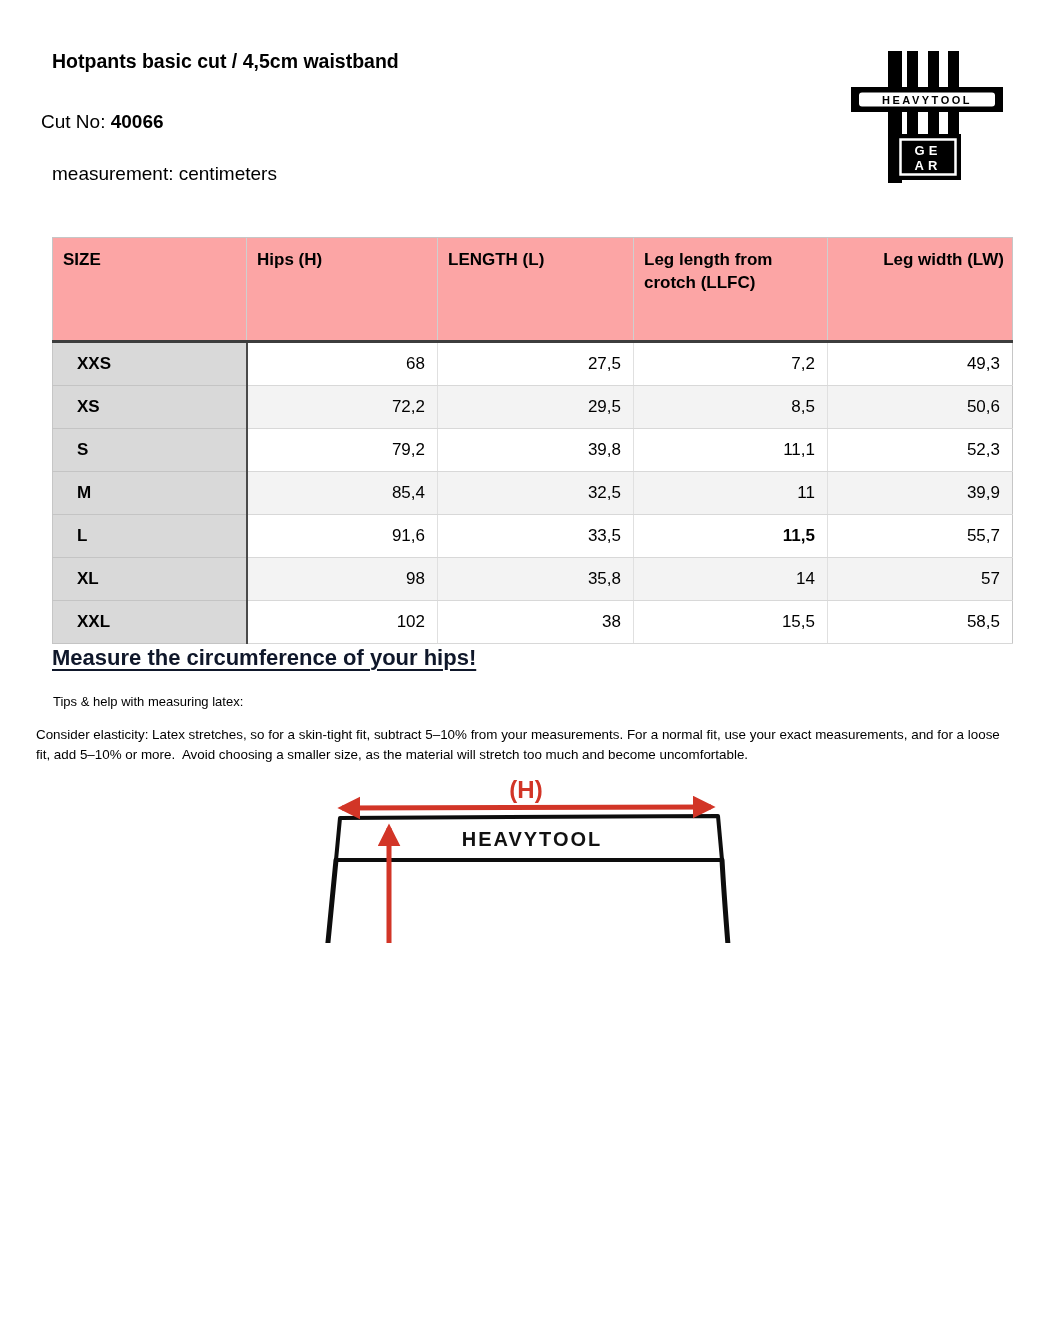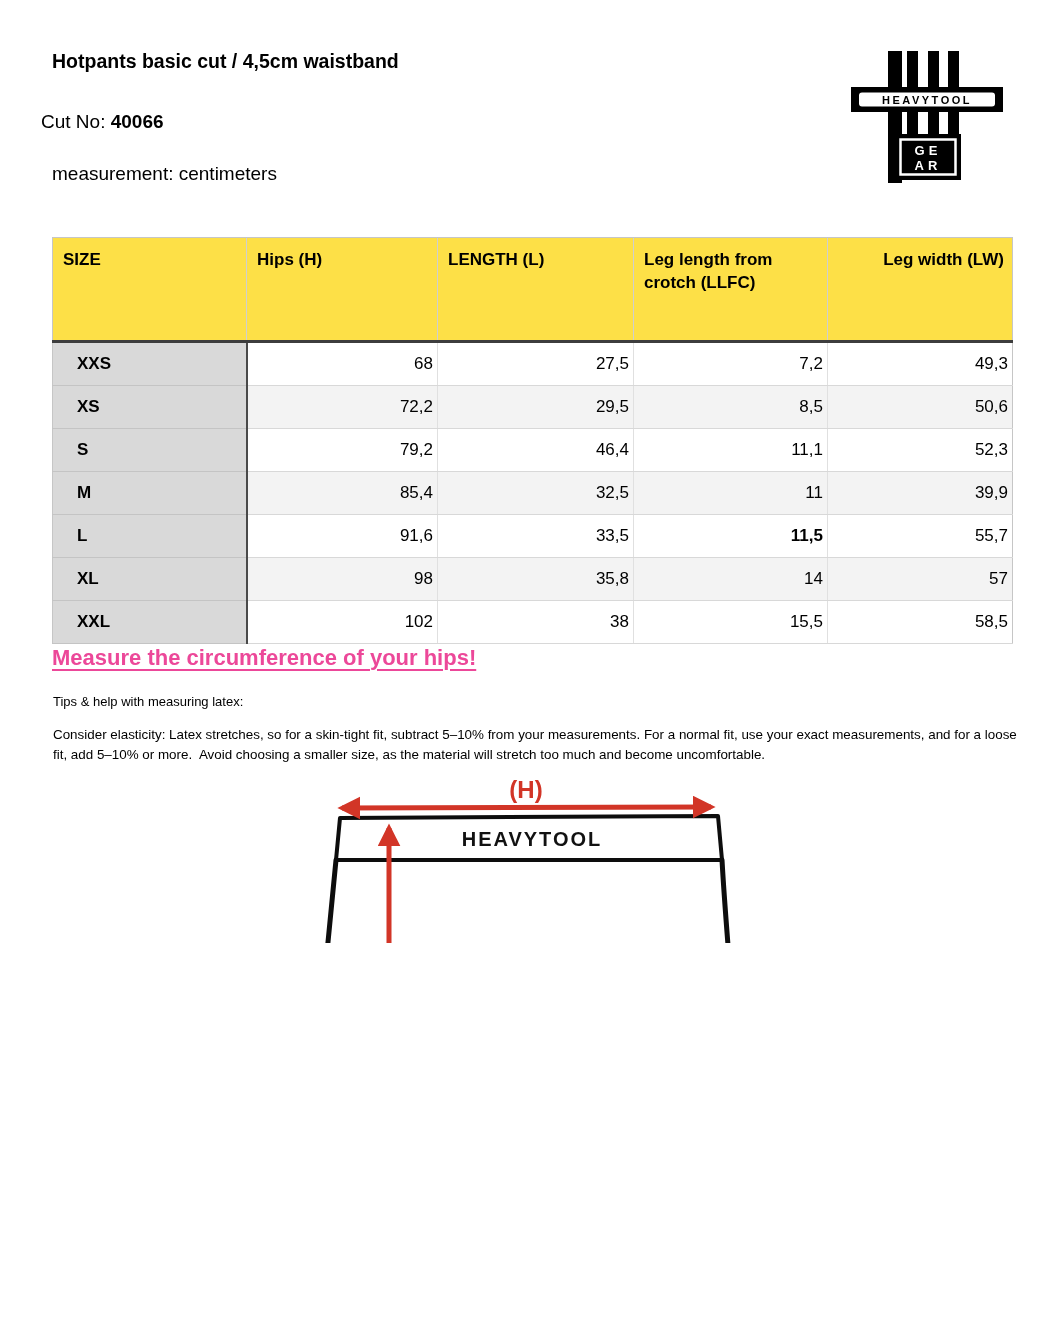--- a/index.html
+++ b/index.html
@@ -13,46 +13,46 @@
   .cutno b{font-weight:bold;}
   .meas{position:absolute;left:52px;top:163px;font-size:19px;font-weight:normal;margin:0;}
   
   .logo{position:absolute;left:843px;top:38px;width:160px;height:150px;}
   
   .sizetable{
     position:absolute;left:52px;top:237px;width:960px;
     border-collapse:collapse;table-layout:fixed;font-size:17px;
   }
   .sizetable thead th{
-    background:#fde047;height:91px;vertical-align:top;text-align:left;
+    background:#fca5a5;height:91px;vertical-align:top;text-align:left;
     padding:11px 8px 0 10px;font-weight:bold;border-left:1px solid #cfcfcf;
     border-top:1px solid #c6c6c6;border-bottom:3px solid #3d3d3d;line-height:1.35;
   }
   .sizetable thead th:first-child{border-left:1px solid #c6c6c6;}
   .sizetable thead th:last-child{border-right:1px solid #c6c6c6;text-align:right;}
   .sizetable tbody th{
     background:#d9d9d9;text-align:left;padding-left:24px;font-weight:bold;
     border-right:2px solid #4a4a4a;border-bottom:1px solid #c4c4c4;
     border-left:1px solid #c6c6c6;height:40px;
   }
   .sizetable tbody td{
-    text-align:right;padding-right:4px;border-left:1px solid #e0e0e0;
+    text-align:right;padding-right:12px;border-left:1px solid #e0e0e0;
     border-bottom:1px solid #d8d8d8;height:40px;background:#ffffff;
   }
   .sizetable tbody td:last-child{border-right:1px solid #c6c6c6;}
   .sizetable tbody tr.alt td{background:#f3f3f3;}
   .sizetable td.em{font-weight:bold;}
   
   .redhead{
     position:absolute;left:52px;top:645px;margin:0;font-size:22px;font-weight:bold;
-    color:#ec4899;text-decoration:underline;text-decoration-thickness:2px;text-underline-offset:4px;
+    color:#0f172a;text-decoration:underline;text-decoration-thickness:2px;text-underline-offset:4px;
   }
   .tips{position:absolute;left:53px;top:694px;margin:0;font-size:13px;}
   .para{
-    position:absolute;left:53px;top:725px;width:964px;margin:0;
+    position:absolute;left:36px;top:725px;width:964px;margin:0;
     font-size:13.4px;line-height:20px;white-space:pre-wrap;
   }
   
   .diagram{position:absolute;left:270px;top:772px;width:540px;height:535px;}
   .diagram svg{display:block;}
 </style>
 </head>
 <body>
 
 <div class="page">
@@ -110,21 +110,21 @@
       <tr class="alt">
         <th>XS</th>
         <td>72,2</td>
         <td>29,5</td>
         <td>8,5</td>
         <td>50,6</td>
       </tr>
       <tr>
         <th>S</th>
         <td>79,2</td>
-        <td>46,4</td>
+        <td>39,8</td>
         <td>11,1</td>
         <td>52,3</td>
       </tr>
       <tr class="alt">
         <th>M</th>
         <td>85,4</td>
         <td>32,5</td>
         <td>11</td>
         <td>39,9</td>
       </tr>

